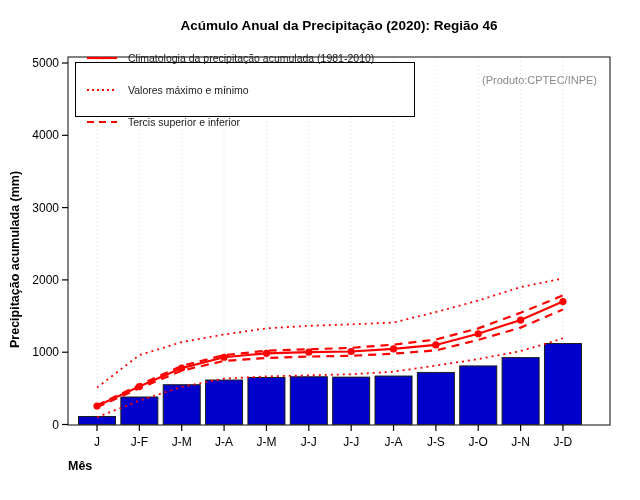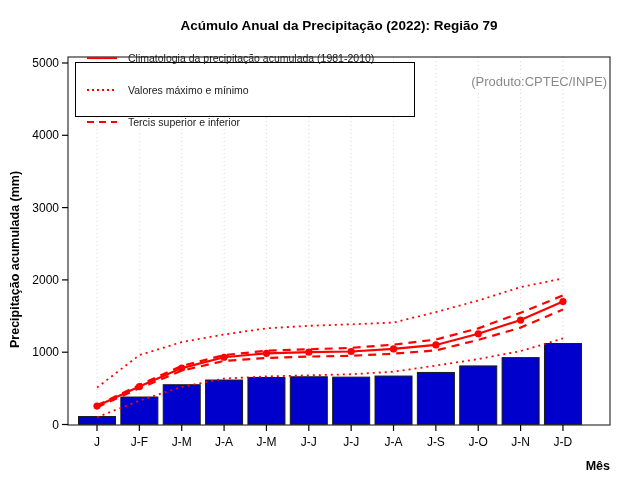--- a/index.html
+++ b/index.html
@@ -4,23 +4,23 @@
 <style>
   html,body{margin:0;padding:0;background:#fff;}
   #figure{position:relative;width:640px;height:500px;background:#ffffff;
           font-family:"Liberation Sans", sans-serif;overflow:hidden;}
   #plot-svg{position:absolute;left:0;top:0;}
   .fig-title{position:absolute;left:68px;width:542px;top:18px;text-align:center;
              font-size:13.5px;font-weight:bold;color:#000;}
   .y-label{position:absolute;left:8px;top:348px;transform:rotate(-90deg);
            transform-origin:left top;white-space:nowrap;font-size:12.5px;
            font-weight:bold;color:#000;}
-  .x-label{position:absolute;left:68px;width:542px;top:459px;text-align:right;
+  .x-label{position:absolute;left:68px;width:542px;top:459px;text-align:left;
            font-size:12.5px;font-weight:bold;color:#000;}
-  .watermark{position:absolute;right:33px;top:74px;font-size:13px;color:#8a8a8a;text-align:center;}
+  .watermark{position:absolute;right:43px;top:74px;font-size:11px;color:#8a8a8a;text-align:center;}
   .legend{position:absolute;left:75px;top:62px;width:340px;height:55px;
           background:#fff;border:1px solid #000;box-sizing:border-box;
           display:flex;flex-direction:column;justify-content:center;
           padding-left:9px;gap:20px;}
   .legend-row{display:flex;align-items:center;gap:9px;height:14px;}
   .legend-row span{font-size:10.5px;color:#1a1a1a;white-space:nowrap;}
   .sw{flex:0 0 auto;display:block;}
   .sw line{stroke-width:2.2;fill:none;}
   .sw-solid line{stroke-dasharray:none;}
   .sw-dashed line{stroke-dasharray:7 5;}
@@ -104,21 +104,21 @@
       <circle cx="435.88" cy="344.97" r="3.6" fill="#FF0000"></circle>
       <circle cx="478.24" cy="333.7635" r="3.6" fill="#FF0000"></circle>
       <circle cx="520.6" cy="320.0265" r="3.6" fill="#FF0000"></circle>
       <circle cx="562.96" cy="301.59" r="3.6" fill="#FF0000"></circle>
       <polyline points="97,405.3405 139.36,385.0965 181.72,365.937 224.07999999999998,355.092 266.44,350.754 308.8,349.308 351.15999999999997,347.86199999999997 393.52,344.6085 435.88,339.5475 478.24,328.341 520.6,312.7965 562.96,295.4445" fill="none" stroke="#FF0000" stroke-width="2.2" stroke-dasharray="8 6" stroke-linecap="butt"></polyline>
       <polyline points="97,407.148 139.36,388.35 181.72,370.6365 224.07999999999998,360.876 266.44,357.984 308.8,356.538 351.15999999999997,355.815 393.52,353.646 435.88,350.3925 478.24,339.909 520.6,327.618 562.96,309.543" fill="none" stroke="#FF0000" stroke-width="2.2" stroke-dasharray="8 6" stroke-linecap="butt"></polyline>
       <polyline points="97,387.627 139.36,355.092 181.72,342.078 224.07999999999998,334.4865 266.44,328.341 308.8,325.8105 351.15999999999997,324.3645 393.52,322.557 435.88,312.07349999999997 478.24,300.5055 520.6,287.13 562.96,278.454" fill="none" stroke="#FF0000" stroke-width="1.8" stroke-dasharray="2 4" stroke-linecap="butt"></polyline>
       <polyline points="97,417.27 139.36,400.641 181.72,386.904 224.07999999999998,378.5895 266.44,376.4205 308.8,375.336 351.15999999999997,374.2515 393.52,371.721 435.88,365.5755 478.24,359.0685 520.6,351.1155 562.96,338.46299999999997" fill="none" stroke="#FF0000" stroke-width="1.8" stroke-dasharray="2 4" stroke-linecap="butt"></polyline>
     </svg>
 
-  <div class="fig-title">Acúmulo Anual da Precipitação (2022): Região 79</div>
+  <div class="fig-title">Acúmulo Anual da Precipitação (2020): Região 46</div>
 
   <div class="y-label">Precipitação acumulada (mm)</div>
 
   <div class="x-label">Mês</div>
 
   <div class="watermark">(Produto:CPTEC/INPE)</div>
 
   <div class="legend">
     <div class="legend-row">
       <svg class="sw sw-solid" width="34" height="8">

